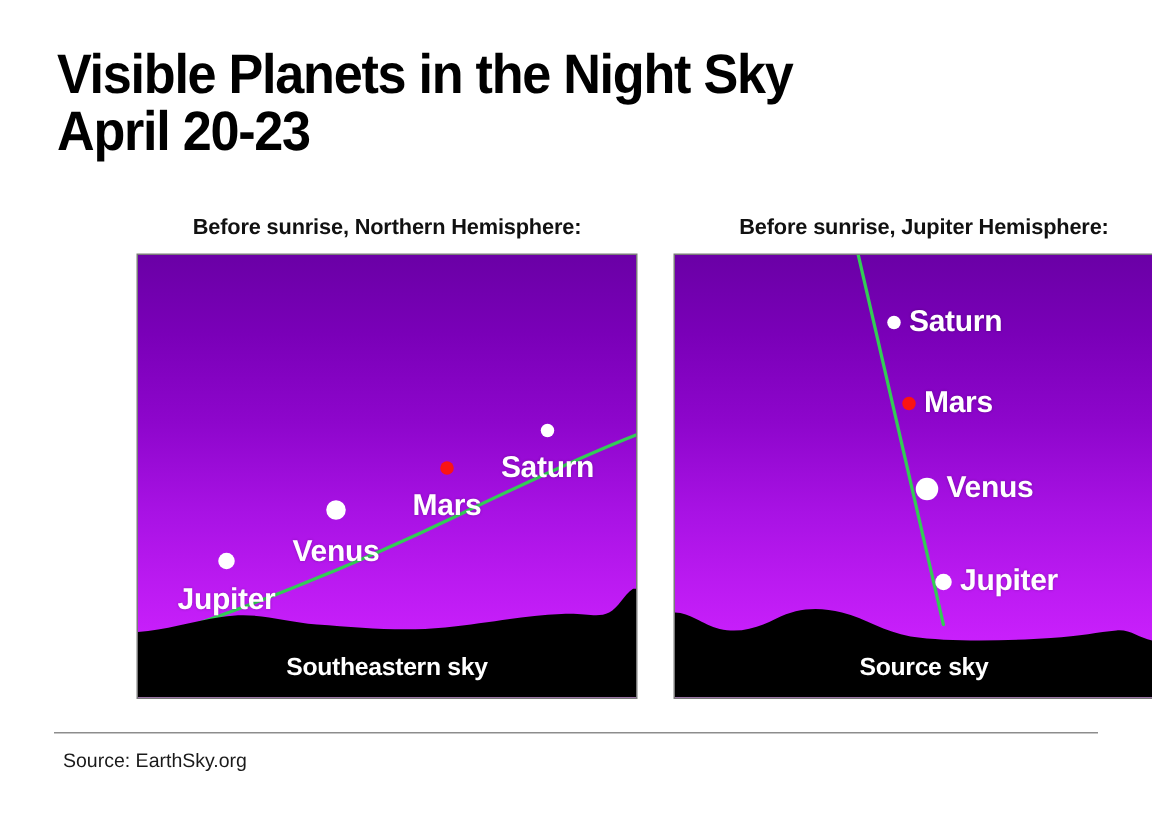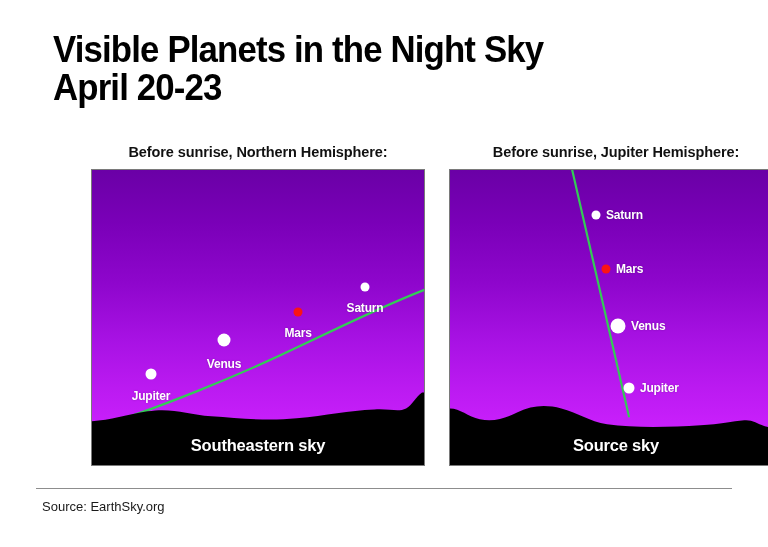--- a/index.html
+++ b/index.html
@@ -11,21 +11,21 @@
     width: 768px;
     height: 547px;
     position: relative;
     font-family: "Liberation Sans", sans-serif;
     overflow: hidden;
   }
 
   
   .title-block {
     position: absolute;
-    left: 53px;
+    left: 38px;
     top: 31px;
     width: 700px;
   }
   .title-line {
     font-family: "Liberation Sans Narrow", "Liberation Sans", sans-serif;
     font-weight: bold;
     font-size: 37px;
     line-height: 38px;
     letter-spacing: -0.9px;
     color: #000000;
@@ -84,21 +84,21 @@
 
   
   .planet {
     position: absolute;
     border-radius: 50%;
     transform: translate(-50%, -50%);
   }
   .planet-label {
     position: absolute;
     color: #ffffff;
-    font-size: 12px;
+    font-size: 20px;
     font-weight: bold;
     white-space: nowrap;
     letter-spacing: -0.2px;
     text-shadow: 0 0 2px rgba(0,0,0,0.25);
   }
   .label-below {
     transform: translate(-50%, 0);
   }
   .label-right {
     transform: translate(0, -50%);

